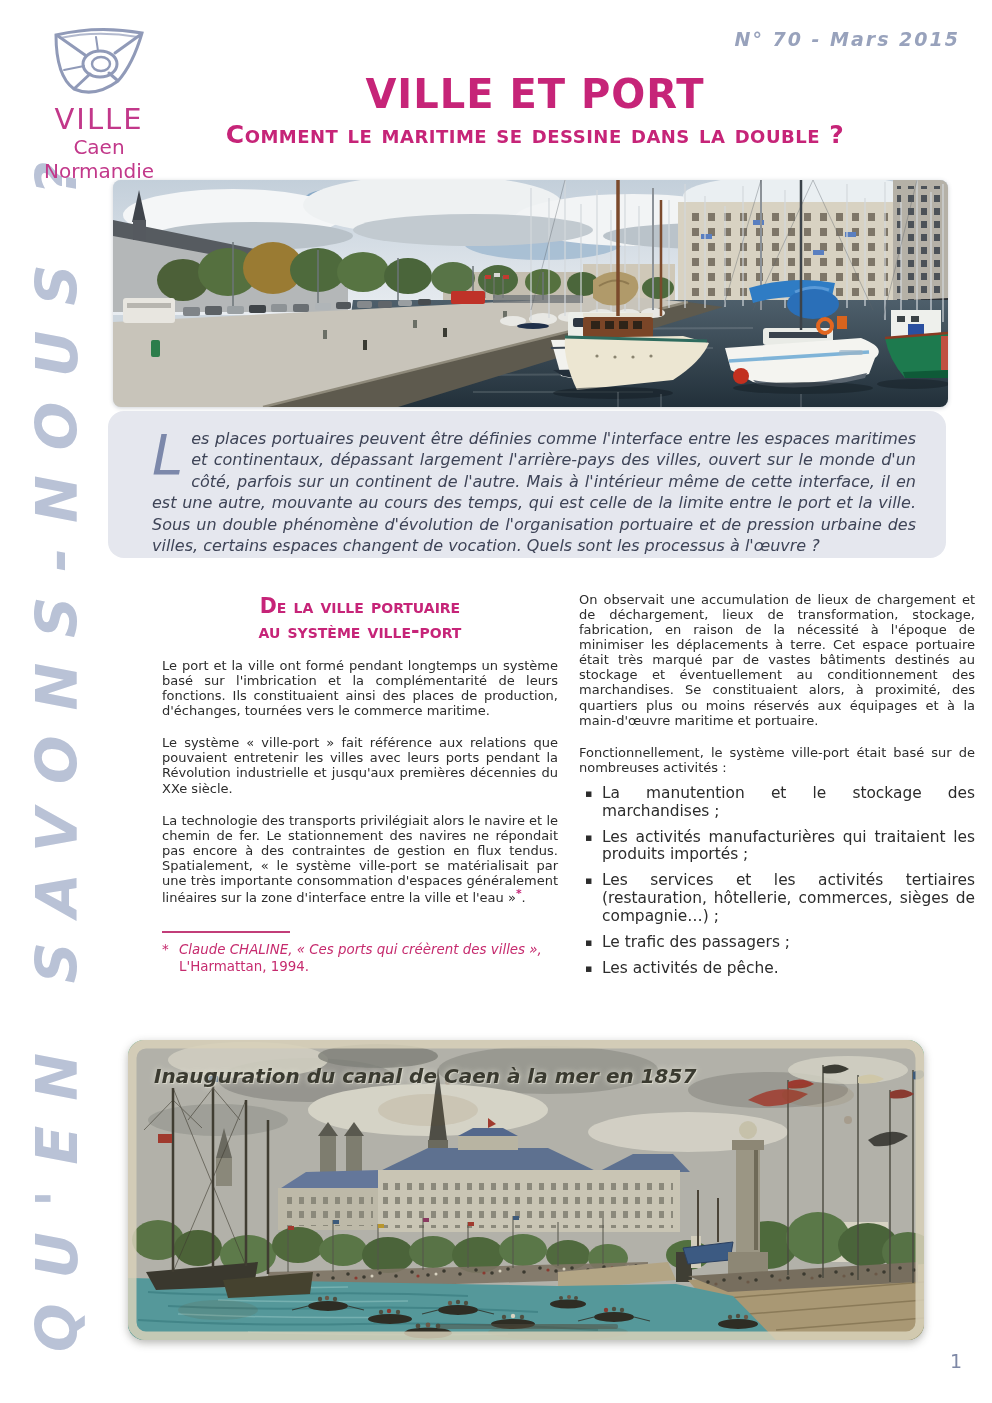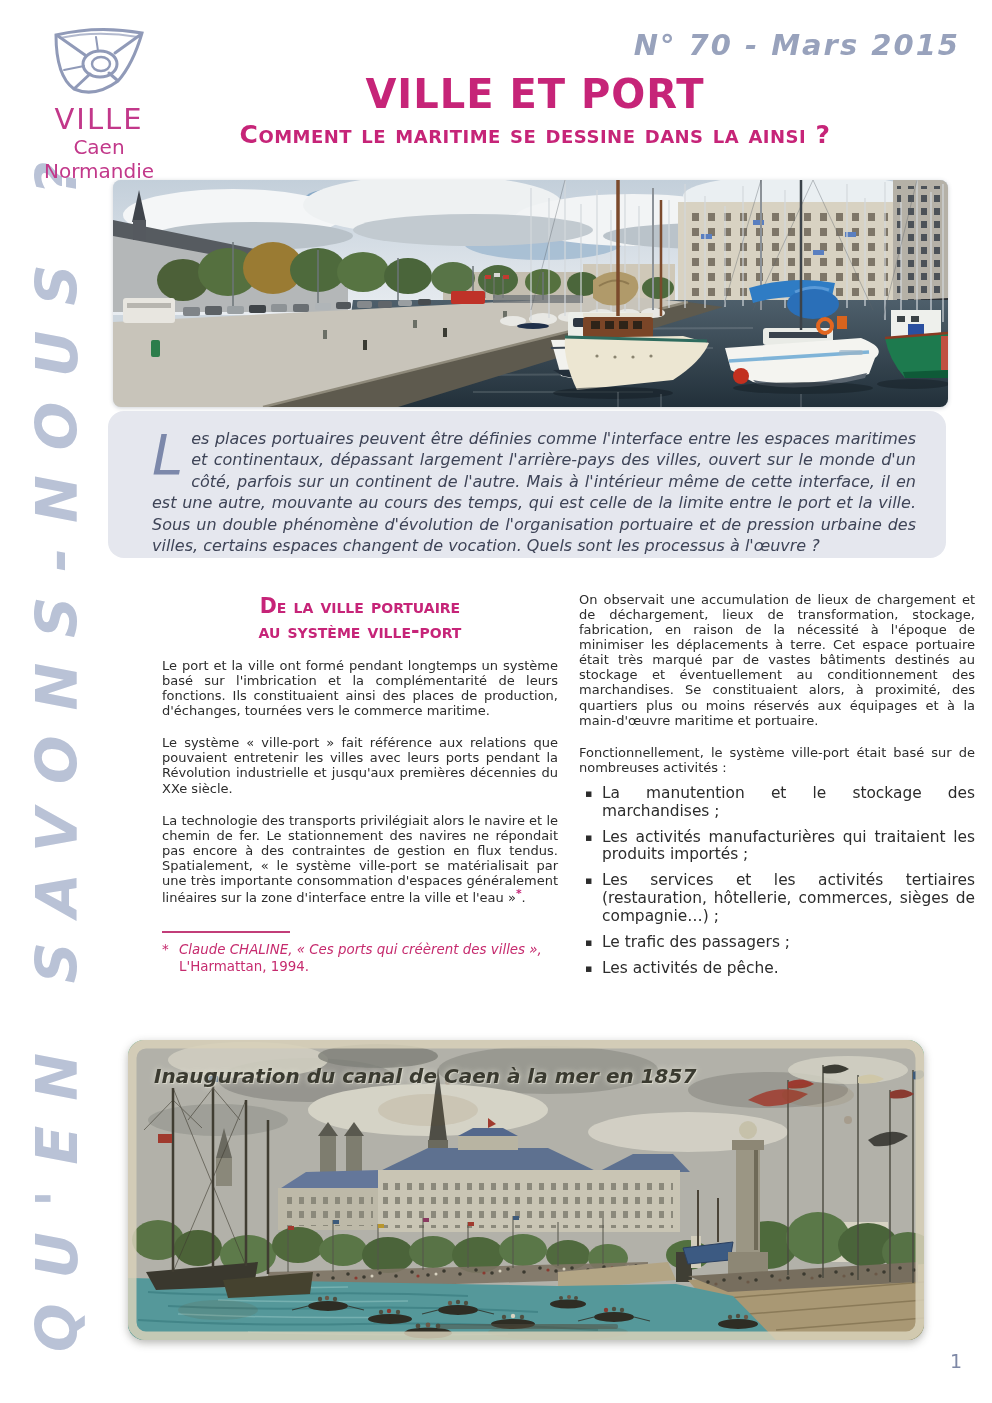--- a/index.html
+++ b/index.html
@@ -13,21 +13,21 @@
     transform:rotate(-90deg);transform-origin:top left;
     font-size:57px;font-weight:bold;font-style:italic;letter-spacing:25px;
     color:#b9c2d6;line-height:102px;white-space:nowrap;
   }
   
   .logo{position:absolute;left:24px;top:26px;width:150px;text-align:center;}
   .logo .mark{display:block;margin:0 auto;}
   .logo .name{font-size:29px;letter-spacing:2px;color:#c2388a;font-weight:500;line-height:1.05;}
   .logo .sub{font-size:20px;color:#c2388a;margin-top:1px;}
   .issue{
-    position:absolute;right:32px;top:28px;font-size:29px;font-style:italic;font-weight:bold;
+    position:absolute;right:32px;top:28px;font-size:19px;font-style:italic;font-weight:bold;
     color:#98a2bc;letter-spacing:2px;text-align:right;
   }
   .title-block{position:absolute;left:140px;top:74px;width:790px;text-align:center;}
   .title{font-size:40px;font-weight:bold;color:#c62478;letter-spacing:1px;line-height:1.0;}
   .subtitle{
     font-size:25px;font-weight:bold;color:#c62478;font-variant:small-caps;
     margin-top:7px;letter-spacing:.5px;line-height:1.1;
   }
   
   .photo{
@@ -99,21 +99,21 @@
     </g>
   </svg>
   <div class="name">VILLE</div>
   <div class="sub">Caen Normandie</div>
 </div>
 
 <div class="issue">N° 70 - Mars 2015</div>
 
 <div class="title-block">
   <div class="title">VILLE ET PORT</div>
-  <div class="subtitle">Comment le maritime se dessine dans la ainsi ?</div>
+  <div class="subtitle">Comment le maritime se dessine dans la double ?</div>
 </div>
 
 <div class="photo">
 <svg width="835" height="227" viewBox="0 0 835 227">
   <defs>
     <linearGradient id="skyg" x1="0" y1="0" x2="0" y2="1">
       <stop offset="0" stop-color="#c3cfda"></stop>
           <stop offset="1" stop-color="#e9edf1"></stop>
     </linearGradient>
     <linearGradient id="waterg" x1="0" y1="0" x2="0" y2="1">

